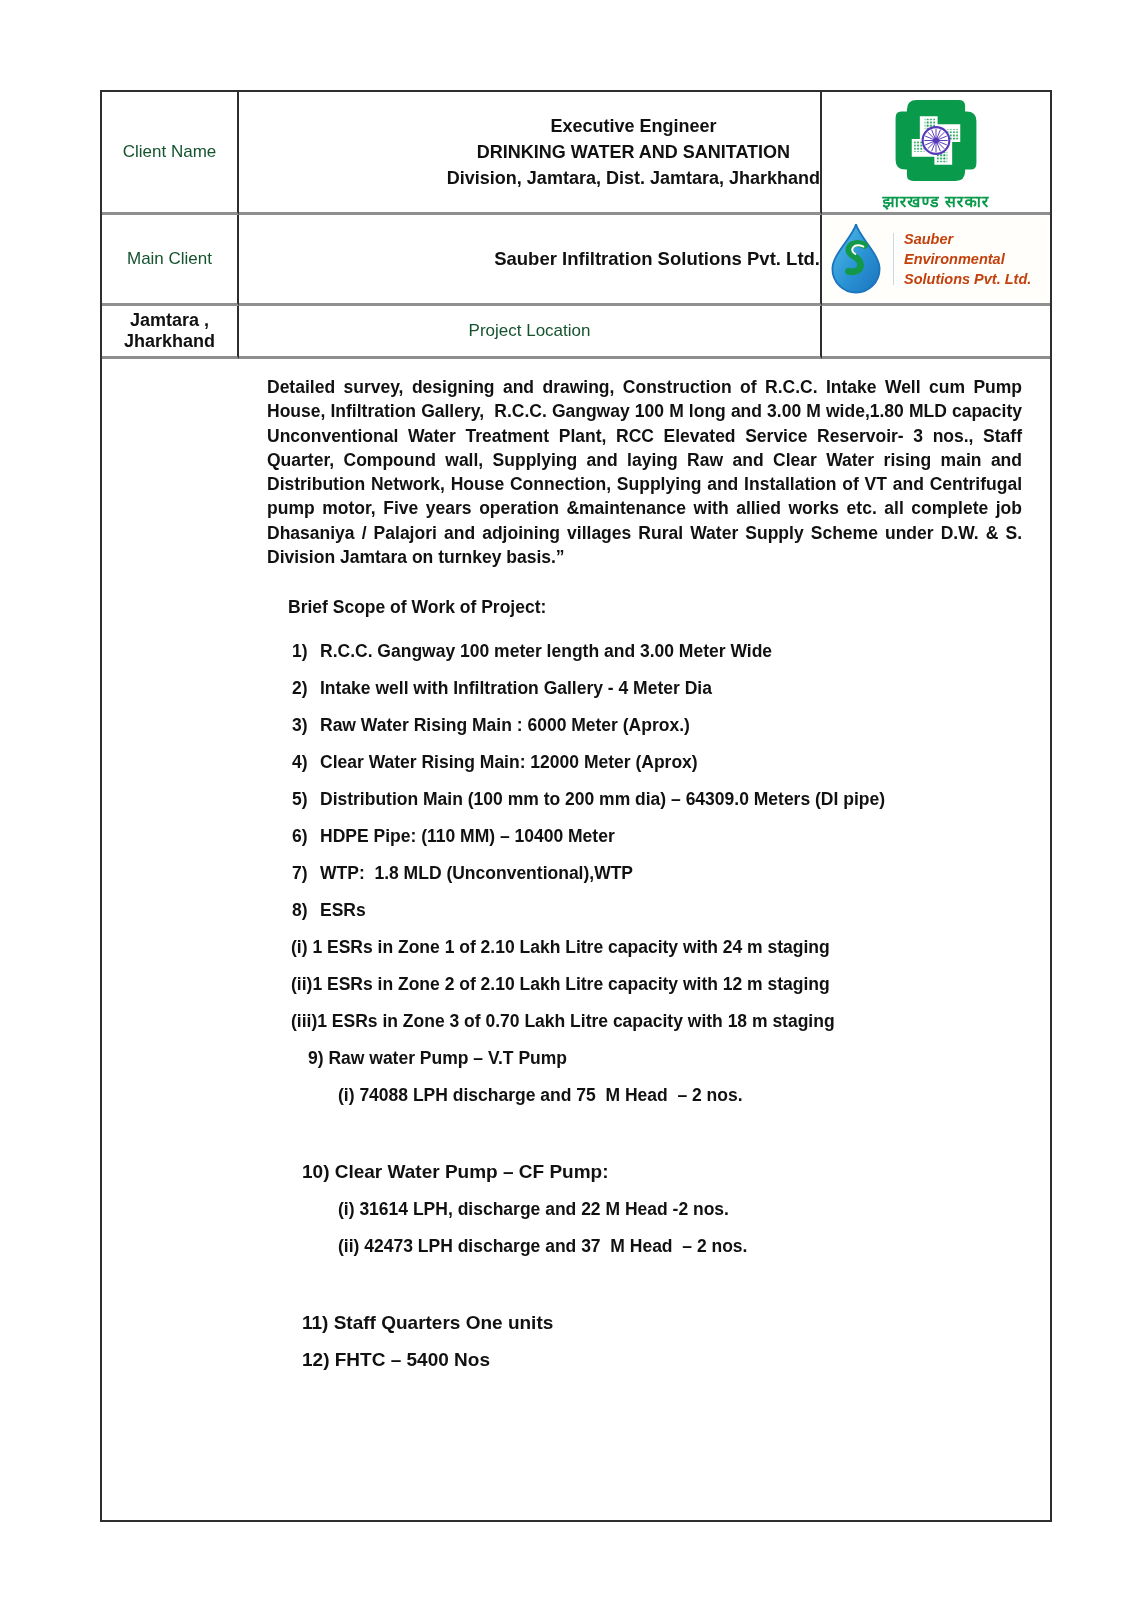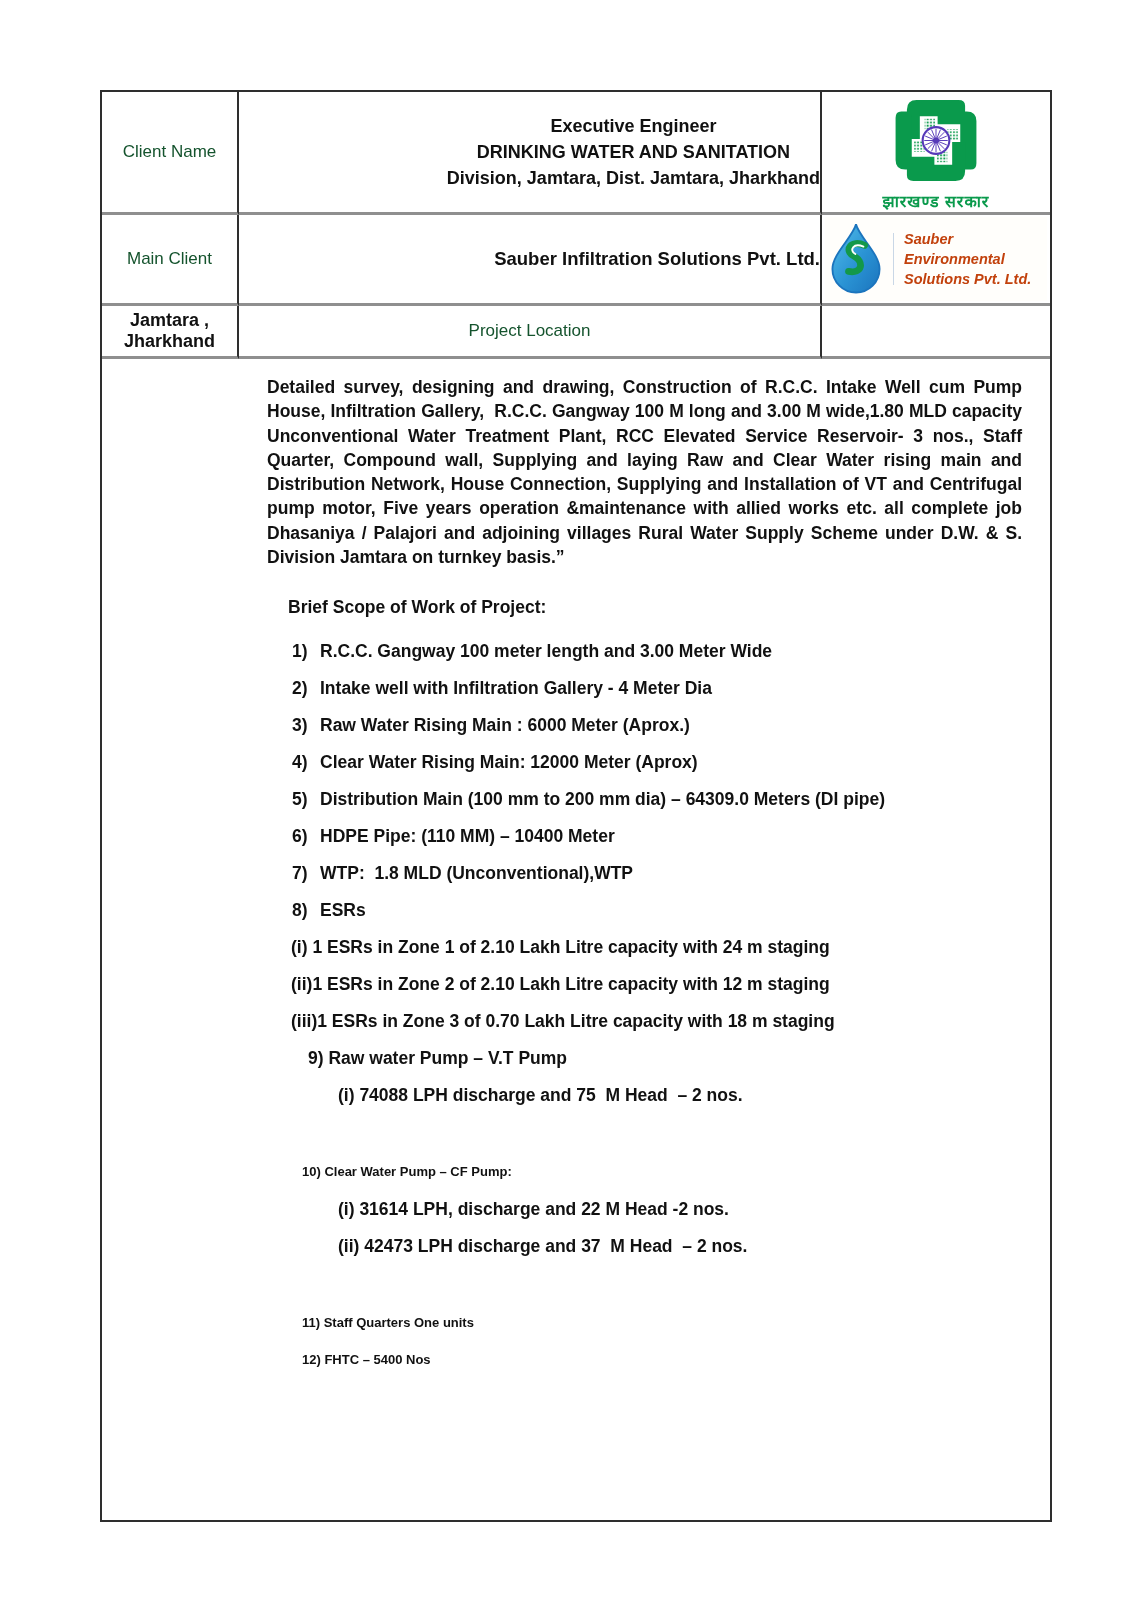--- a/index.html
+++ b/index.html
@@ -49,21 +49,21 @@
     font-weight:bold;font-size:17.5px;line-height:24.3px;text-align:justify;margin:0;
   }
   .brief{
     font-weight:bold;font-size:17.5px;line-height:24px;margin:26px 0 20px 21px;
   }
   .item{display:flex;margin:0 0 13px 25px;font-weight:bold;font-size:17.5px;line-height:24px;}
   .item .num{width:28px;flex:0 0 28px;}
   .sub{margin:0 0 13px 24px;font-weight:bold;font-size:17.5px;line-height:24px;}
   .sub.s9{margin-left:71px;}
   .g9{margin:0 0 13px 41px;font-weight:bold;font-size:17.5px;line-height:24px;}
-  .g10{margin:0 0 13px 35px;font-weight:bold;font-size:13px;line-height:24px;}
+  .g10{margin:0 0 13px 35px;font-weight:bold;font-size:19px;line-height:24px;}
   .gap{height:40px;}
 </style>
 </head>
 <body>
 
 <div class="tbl">
 
   <div class="cell vline hline label-cell">Client Name</div>
   <div class="cell vline hline content-cell">
     <div class="head-lines">

